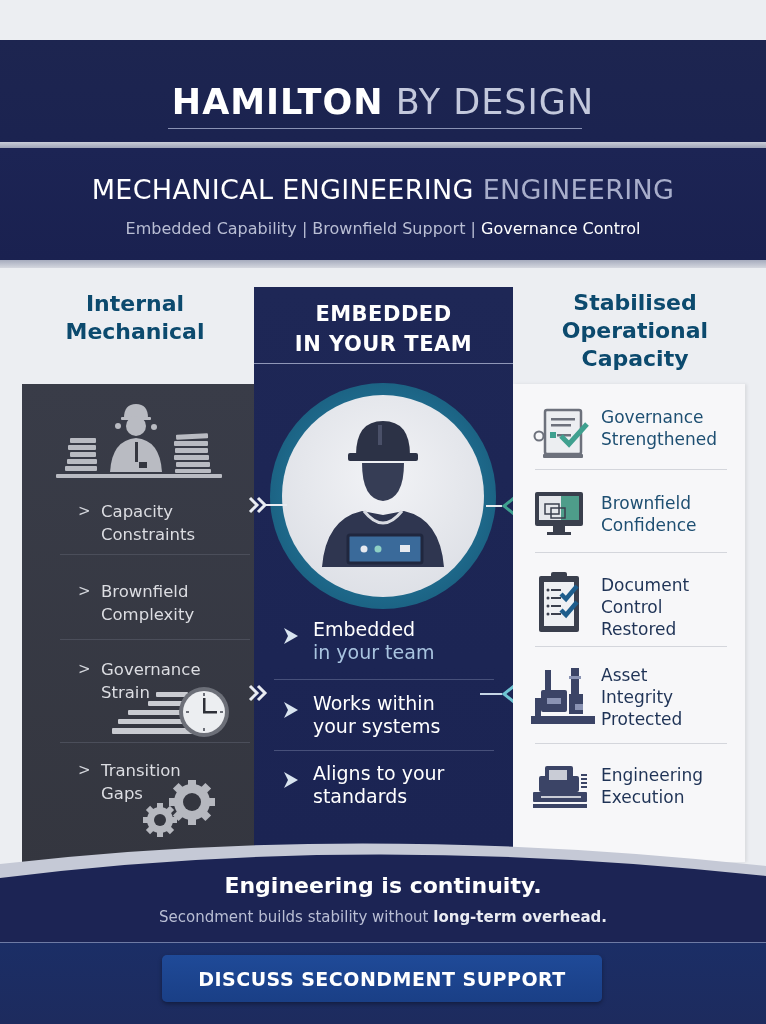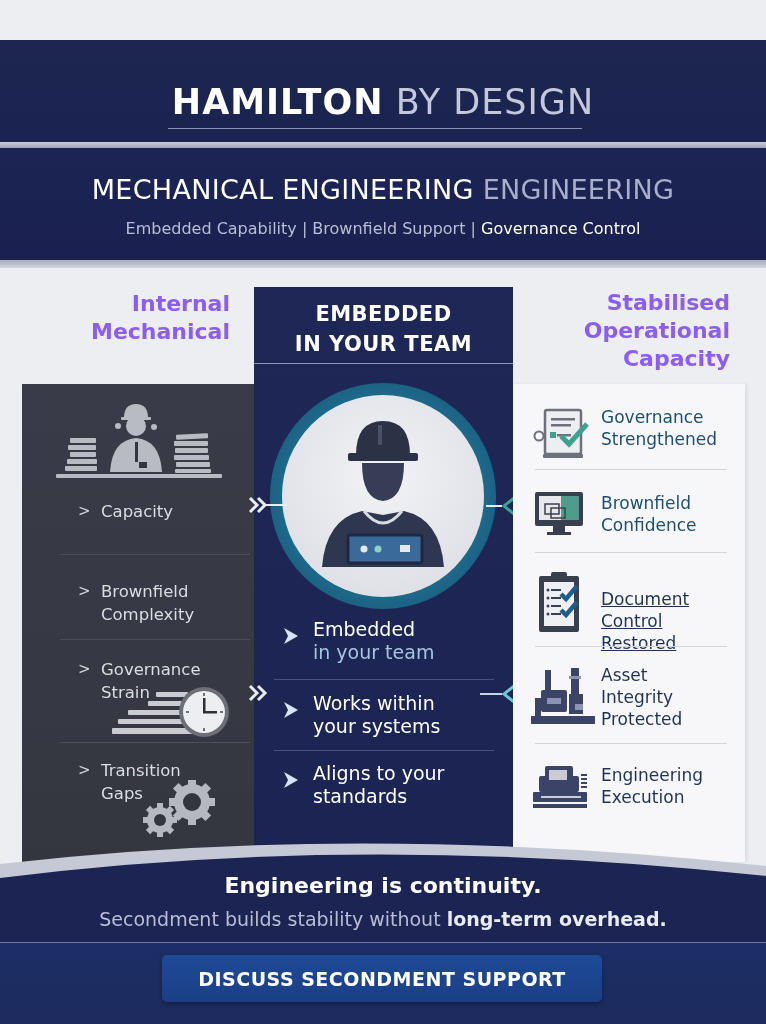--- a/index.html
+++ b/index.html
@@ -46,22 +46,22 @@
     font-size: 16px; color: #b9bed4;
   }
   .subtitle .strong { color: #ffffff; }
   .divider-silver-2 {
     position: absolute; left: 0; width: 766px; top: 260px; height: 8px;
     background: linear-gradient(180deg, #a5abbd, #d4d7df);
   }
 
   
   .col-heading {
-    position: absolute; text-align: right; font-size: 22px; line-height: 28px;
-    color: #8b5cf6; font-weight: bold;
+    position: absolute; text-align: center; font-size: 22px; line-height: 28px;
+    color: #0c4a6e; font-weight: bold;
   }
   .col-heading.left { left: 40px; width: 190px; top: 290px; }
   .col-heading.right { left: 540px; width: 190px; top: 289px; }
 
   
   .left-col {
     position: absolute; left: 22px; top: 384px; width: 236px; height: 490px;
     background: linear-gradient(180deg, #393c48 0%, #34363f 100%);
   }
   .left-icon { position: absolute; left: 32px; top: 16px; }
@@ -111,21 +111,21 @@
   .connector { position: absolute; }
 
   
   .footer-wave { position: absolute; left: 0; top: 826px; width: 766px; height: 198px; }
   .footer-line1 {
     position: absolute; left: 0; right: 0; top: 873px; text-align: center;
     color: #ffffff; font-size: 22px; font-weight: bold;
   }
   .footer-line2 {
     position: absolute; left: 0; right: 0; top: 908px; text-align: center;
-    color: #b9bed4; font-size: 19px;
+    color: #b9bed4; font-size: 15px;
   }
   .footer-line2 .strong { color: #e9ebf2; font-weight: bold; }
   .cta-band {
     position: absolute; left: 0; top: 942px; width: 766px; height: 82px;
     background: linear-gradient(180deg, #1b2e66 0%, #1d2b5e 100%);
     border-top: 1px solid #6e7aa4;
   }
   .cta-button {
     position: absolute; left: 162px; top: 12px; width: 440px; height: 47px; border-radius: 5px;
     background: linear-gradient(180deg, #1f4a98 0%, #1a3f86 100%);
@@ -194,20 +194,21 @@
       <rect x="2" y="74" width="166" height="4" rx="1"></rect>
     </g>
     <rect x="81" y="42" width="3" height="20" fill="#34363f"></rect>
     <rect x="85" y="62" width="8" height="6" fill="#34363f"></rect>
   </svg>
 
   <div class="left-item" style="top:116px;">
     <span class="chev">&gt;</span>
     <div class="txt">
       <div>Capacity</div>
+      <div>Constraints</div>
     </div>
   </div>
   <div class="left-sep" style="top:170px;"></div>
 
   <div class="left-item" style="top:196px;">
     <span class="chev">&gt;</span>
     <div class="txt">
       <div>Brownfield</div>
       <div>Complexity</div>
     </div>
@@ -405,21 +406,21 @@
         <circle cx="17" cy="30" r="1.5"></circle>
           <rect x="20" y="29" width="10" height="2"></rect>
         <circle cx="17" cy="38" r="1.5"></circle>
           <rect x="20" y="37" width="10" height="2"></rect>
         <circle cx="17" cy="46" r="1.5"></circle>
           <rect x="20" y="45" width="10" height="2"></rect>
       </g>
       <path d="M30 26 L35 31 L46 18" stroke="#1d5d8c" stroke-width="4.5" fill="none"></path>
       <path d="M30 42 L35 47 L46 34" stroke="#1d5d8c" stroke-width="4.5" fill="none"></path>
     </svg>
-    <div class="txt" style="top:26px;text-decoration:underline;">
+    <div class="txt" style="top:12px;">
       <div>Document</div>
       <div>Control</div>
       <div>Restored</div>
     </div>
   </div>
   <div class="right-sep" style="top:262px;"></div>
 
   <div class="right-item" style="top:272px;">
     <svg class="ico" style="top:8px;" width="64" height="62" viewBox="0 0 64 62">
       <g fill="#3b4466">

